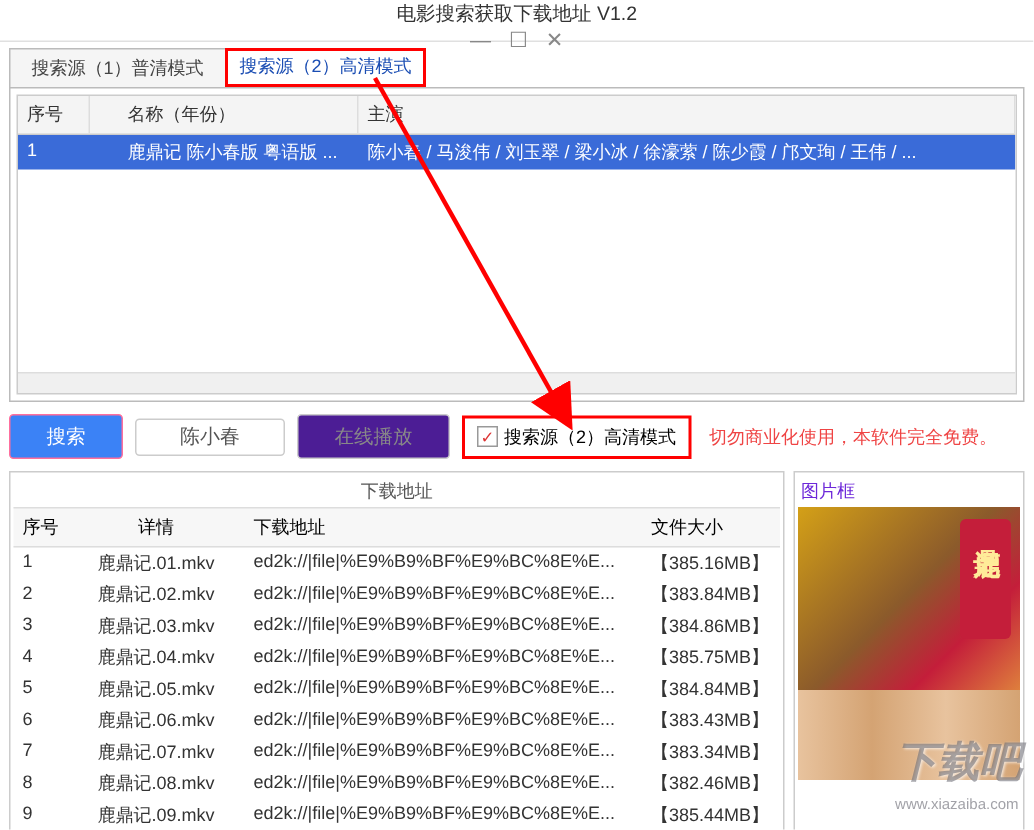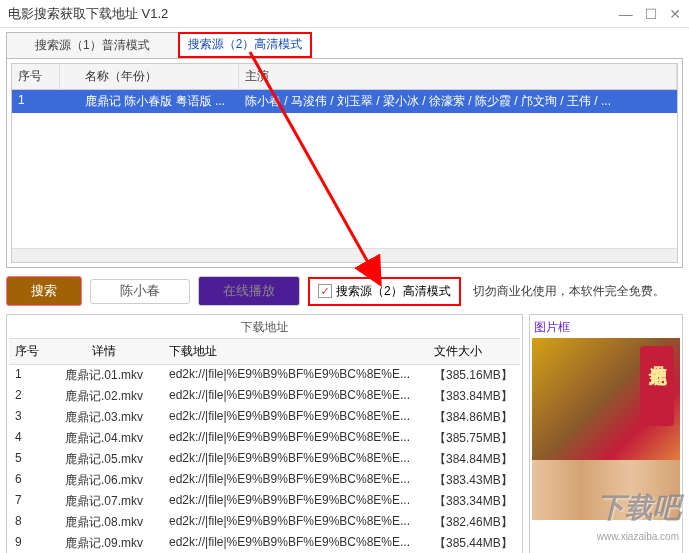--- a/index.html
+++ b/index.html
@@ -1,43 +1,43 @@
 <!DOCTYPE html>
 <html><head>
 <meta charset="utf-8">
 <style>
 * { margin: 0; padding: 0; box-sizing: border-box; }
 body { font-family: "Microsoft YaHei", sans-serif; font-size: 12px; background: #fff; width: 689px; height: 553px; position: relative; overflow: hidden; }
-.titlebar { height: 28px; display: flex; align-items: center; padding: 0 8px; border-bottom: 1px solid #e0e0e0; }
+.titlebar { height: 28px; display: flex; align-items: center; padding: 0 8px; border-bottom: 1px solid #e0e0e0; flex-direction: column; }
 .titlebar .title { flex: 1; font-size: 13px; color: #333; }
 .titlebar .controls { display: flex; gap: 12px; color: #888; font-size: 14px; }
 .titlebar .controls span { cursor: default; }
 .tabs { display: flex; padding: 4px 6px 0; }
-.tab { padding: 4px 28px; border: 1px solid #bbb; border-bottom: none; font-size: 12px; background: #f5f5f5; margin-right: -1px; }
+.tab { padding: 4px 14px; border: 1px solid #bbb; border-bottom: none; font-size: 12px; background: #f5f5f5; margin-right: -1px; }
 .tab.inactive { color: #444; }
 .tab.active { background: #fff; color: #1a4db3; }
 .tab-hl { border: 2px solid #ff0000; padding: 2px 8px; }
 .panel { border: 1px solid #bbb; margin: 0 6px; padding: 4px; }
 .grid1 { border: 1px solid #ccc; height: 200px; overflow: hidden; display: flex; flex-direction: column; }
 .grid1-header { display: flex; background: #f4f4f4; border-bottom: 1px solid #ccc; }
 .grid1-header div { padding: 4px 6px; font-size: 12px; color: #333; border-right: 1px solid #ddd; }
 .col-seq { width: 48px; }
 .col-name { width: 160px; margin-left: 19px; }
 .col-cast { flex: 1; }
 .grid1-body { flex: 1; overflow: auto; }
 .grid1-row { display: flex; background: #3a6bd8; color: #fff; }
 .grid1-row div { padding: 3px 6px; overflow: hidden; white-space: nowrap; }
 .grid1-scroll { height: 14px; background: #f0f0f0; border-top: 1px solid #ddd; }
 .toolbar { display: flex; align-items: center; gap: 8px; padding: 8px 6px; }
 .btn { padding: 5px 24px; border: 1px solid #ccc; border-radius: 3px; font-size: 13px; background: #4c1d95; color: #888; }
-.btn.search { background: #a16207; color: #fff; border-color: #ff6f9d; }
+.btn.search { background: #3b82f6; color: #fff; border-color: #ff6f9d; }
 .search-input { width: 100px; padding: 4px 6px; border: 1px solid #ccc; border-radius: 3px; text-align: center; color: #555; }
 .chk-box { border: 2px solid #ff0000; padding: 4px 8px; display: flex; align-items: center; gap: 4px; }
 .chk { width: 14px; height: 14px; border: 1px solid #999; display: inline-flex; align-items: center; justify-content: center; color: #d33; font-size: 11px; }
-.note { color: #404040; font-size: 12px; margin-left: 4px; }
+.note { color: #ef4444; font-size: 12px; margin-left: 4px; }
 .lower { display: flex; gap: 6px; padding: 0 6px; }
 .dl-panel { flex: 1; border: 1px solid #ccc; padding: 2px; display: flex; flex-direction: column; }
 .dl-title { text-align: center; font-size: 12px; color: #555; padding: 2px; }
 .dl-header { display: flex; background: #f7f7f7; border-bottom: 1px solid #ddd; border-top: 1px solid #ddd; }
 .dl-header div { padding: 4px 6px; font-size: 12px; }
 .dcol-seq { width: 36px; }
 .dcol-detail { width: 118px; text-align: center; }
 .dcol-url { flex: 1; }
 .dcol-size { width: 92px; }
 .dl-body { flex: 1; overflow: hidden; }

